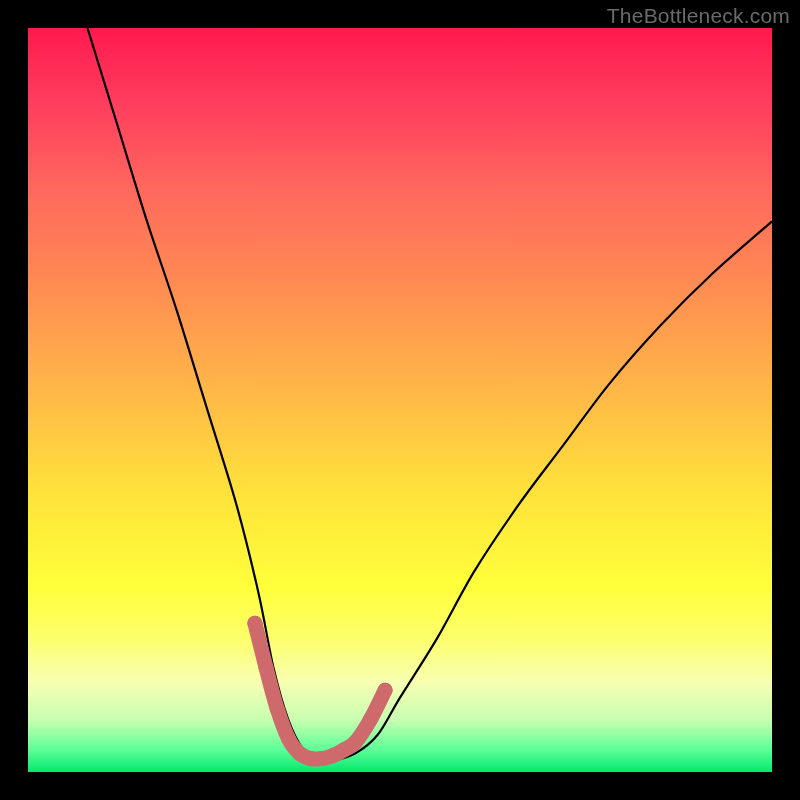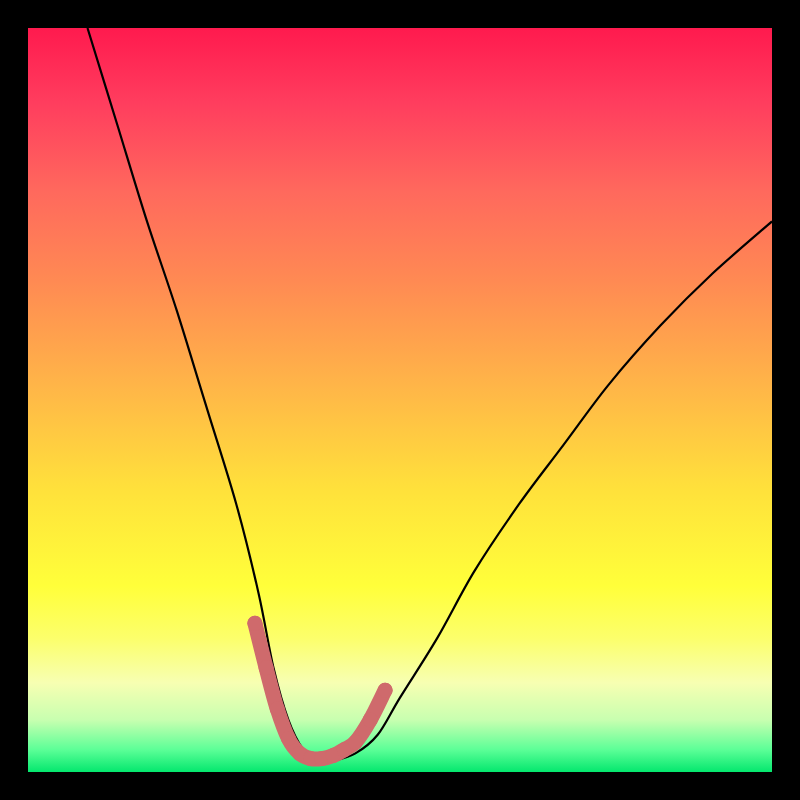--- a/index.html
+++ b/index.html
@@ -74,13 +74,14 @@
           <circle cx="282.7" cy="730.6" r="7.5" fill="#cf6a6c"></circle>
           <circle cx="293.9" cy="730.6" r="7.5" fill="#cf6a6c"></circle>
           <circle cx="305.0" cy="727.6" r="7.5" fill="#cf6a6c"></circle>
           <circle cx="316.2" cy="721.7" r="7.5" fill="#cf6a6c"></circle>
           <circle cx="327.4" cy="714.2" r="7.5" fill="#cf6a6c"></circle>
           <circle cx="342.2" cy="691.9" r="7.5" fill="#cf6a6c"></circle>
           <circle cx="357.1" cy="662.2" r="7.5" fill="#cf6a6c"></circle>
         </g>
     </svg>
   </div>
+  <div class="attribution">TheBottleneck.com</div>
 </div>
 
 </body></html>

